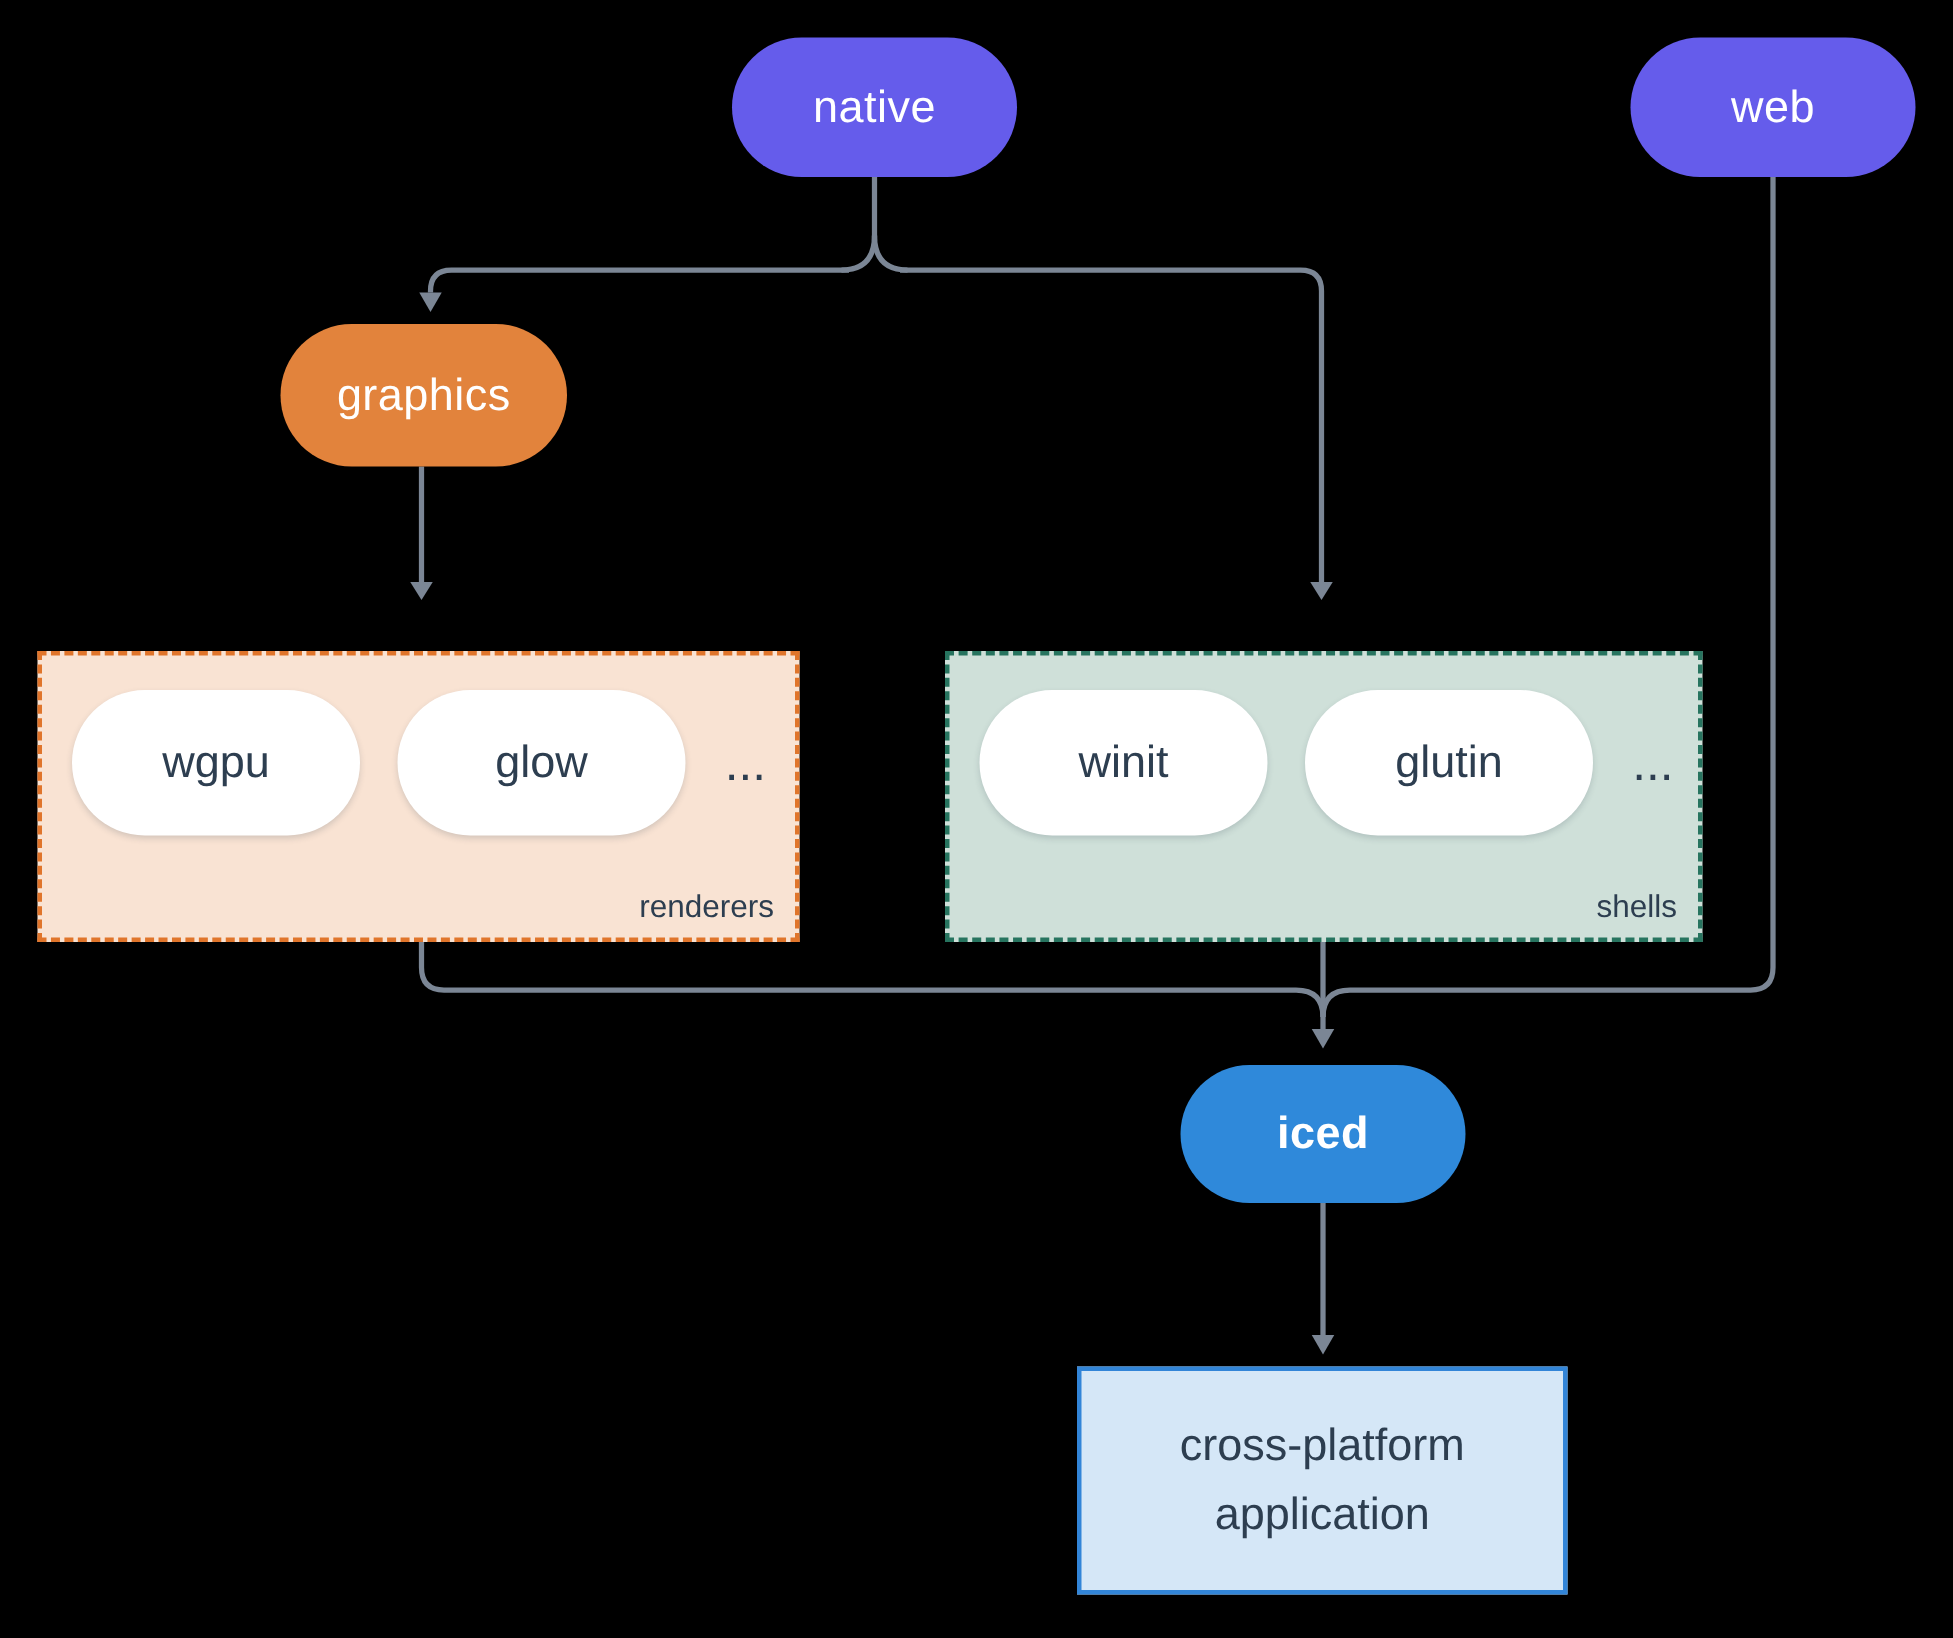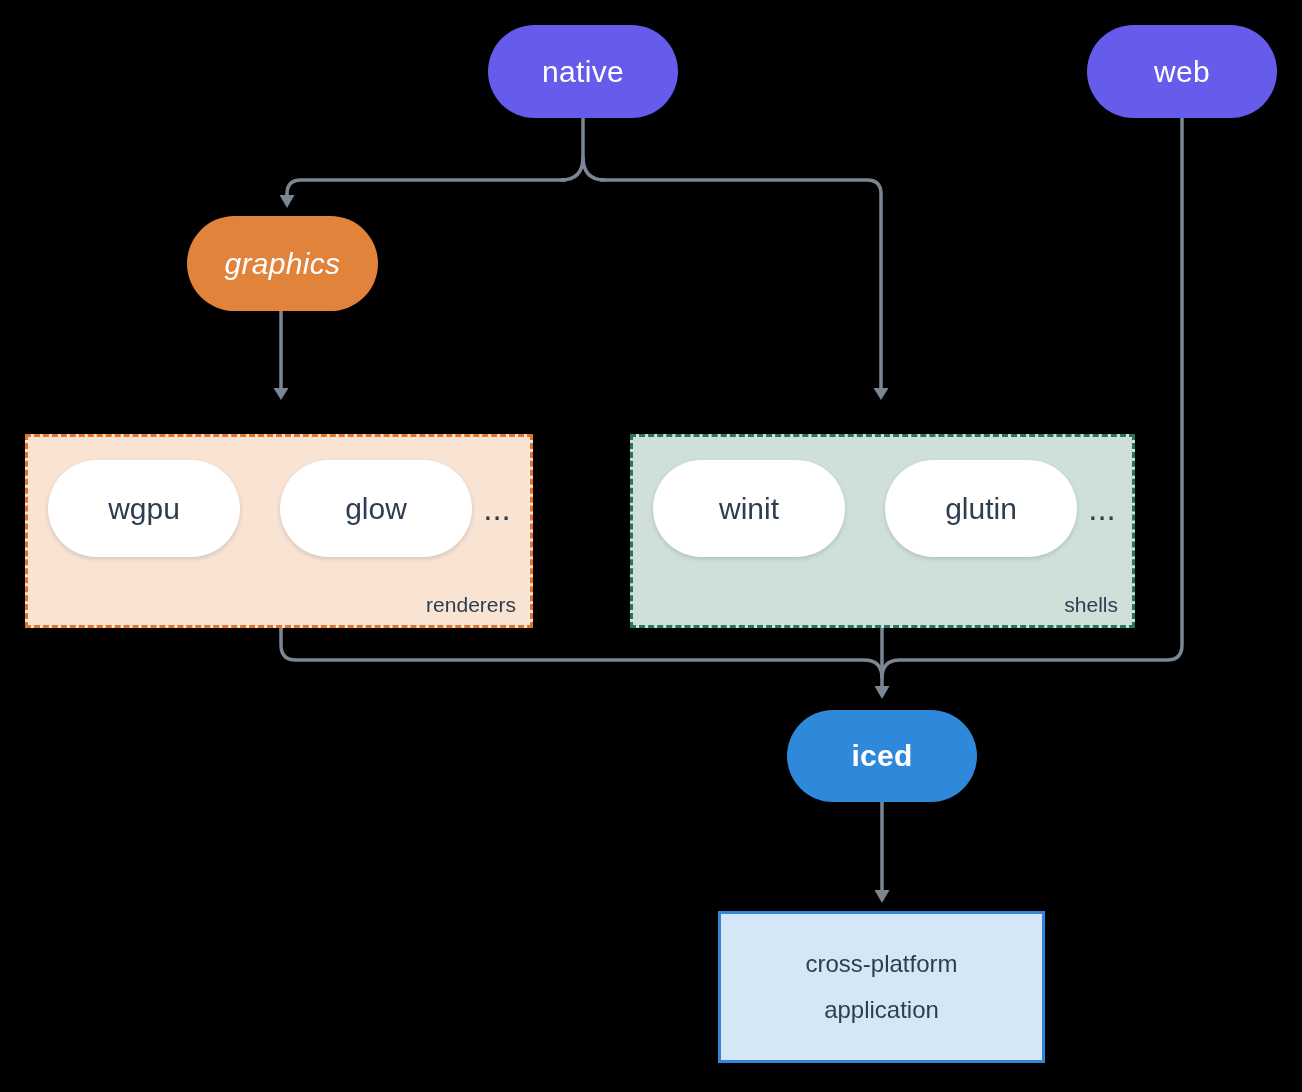--- a/index.html
+++ b/index.html
@@ -35,21 +35,21 @@
     align-items: center;
     justify-content: center;
     border-radius: 48px;
     color: var(--pill-text, #ffffff);
     font-size: 30px;
     font-weight: 500;
     letter-spacing: 0.3px;
   }
   .node-native  { left: 488px;  top: 25px;  width: 190px; height: 93px; background: var(--purple, #655CEB); }
   .node-web     { left: 1087px; top: 25px;  width: 190px; height: 93px; background: var(--purple, #655CEB); }
-  .node-graphics{ left: 187px;  top: 216px; width: 191px; height: 95px; background: var(--orange, #E2833C); font-style: italic; }
+  .node-graphics{ left: 187px;  top: 216px; width: 191px; height: 95px; background: var(--orange, #E2833C); }
   .node-iced    { left: 787px;  top: 710px; width: 190px; height: 92px; background: var(--blue, #2F89DA); font-weight: bold; }
 
   .group {
     position: absolute;
     box-sizing: border-box;
     width: 508px;
     height: 194px;
     margin-top: 28px;
   }
   .group-renderers {
@@ -70,21 +70,21 @@
     border-radius: 49px;
     display: flex;
     align-items: center;
     justify-content: center;
     color: var(--dark-text, #2D3E50);
     font-size: 30px;
     font-weight: 500;
     box-shadow: 0 2px 4px rgba(45,62,80,0.18);
   }
   .pos-a { left: 20px;  top: 23px; }
-  .pos-b { left: 252px; top: 23px; text-align: right; }
+  .pos-b { left: 237px; top: 23px; text-align: right; }
   .ellipsis {
     position: absolute;
     left: 438px; top: 23px;
     width: 62px; height: 97px;
     display: flex;
     align-items: center;
     justify-content: center;
     color: var(--dark-text, #2D3E50);
     font-size: 33px;
     font-weight: 500;
@@ -100,21 +100,21 @@
     left: 718px; top: 911px;
     width: 327px; height: 152px;
     box-sizing: border-box;
     background: var(--app-bg, #D5E7F7);
     border: 3px solid var(--app-border, #3285D8);
     display: flex;
     flex-direction: column;
     align-items: center;
     justify-content: center;
     color: var(--dark-text, #2D3E50);
-    font-size: 24px;
+    font-size: 30px;
     font-weight: 500;
     line-height: 46px;
     text-align: right;
   }
 </style>
 </head>
 <body>
 
 <div class="canvas">
 

